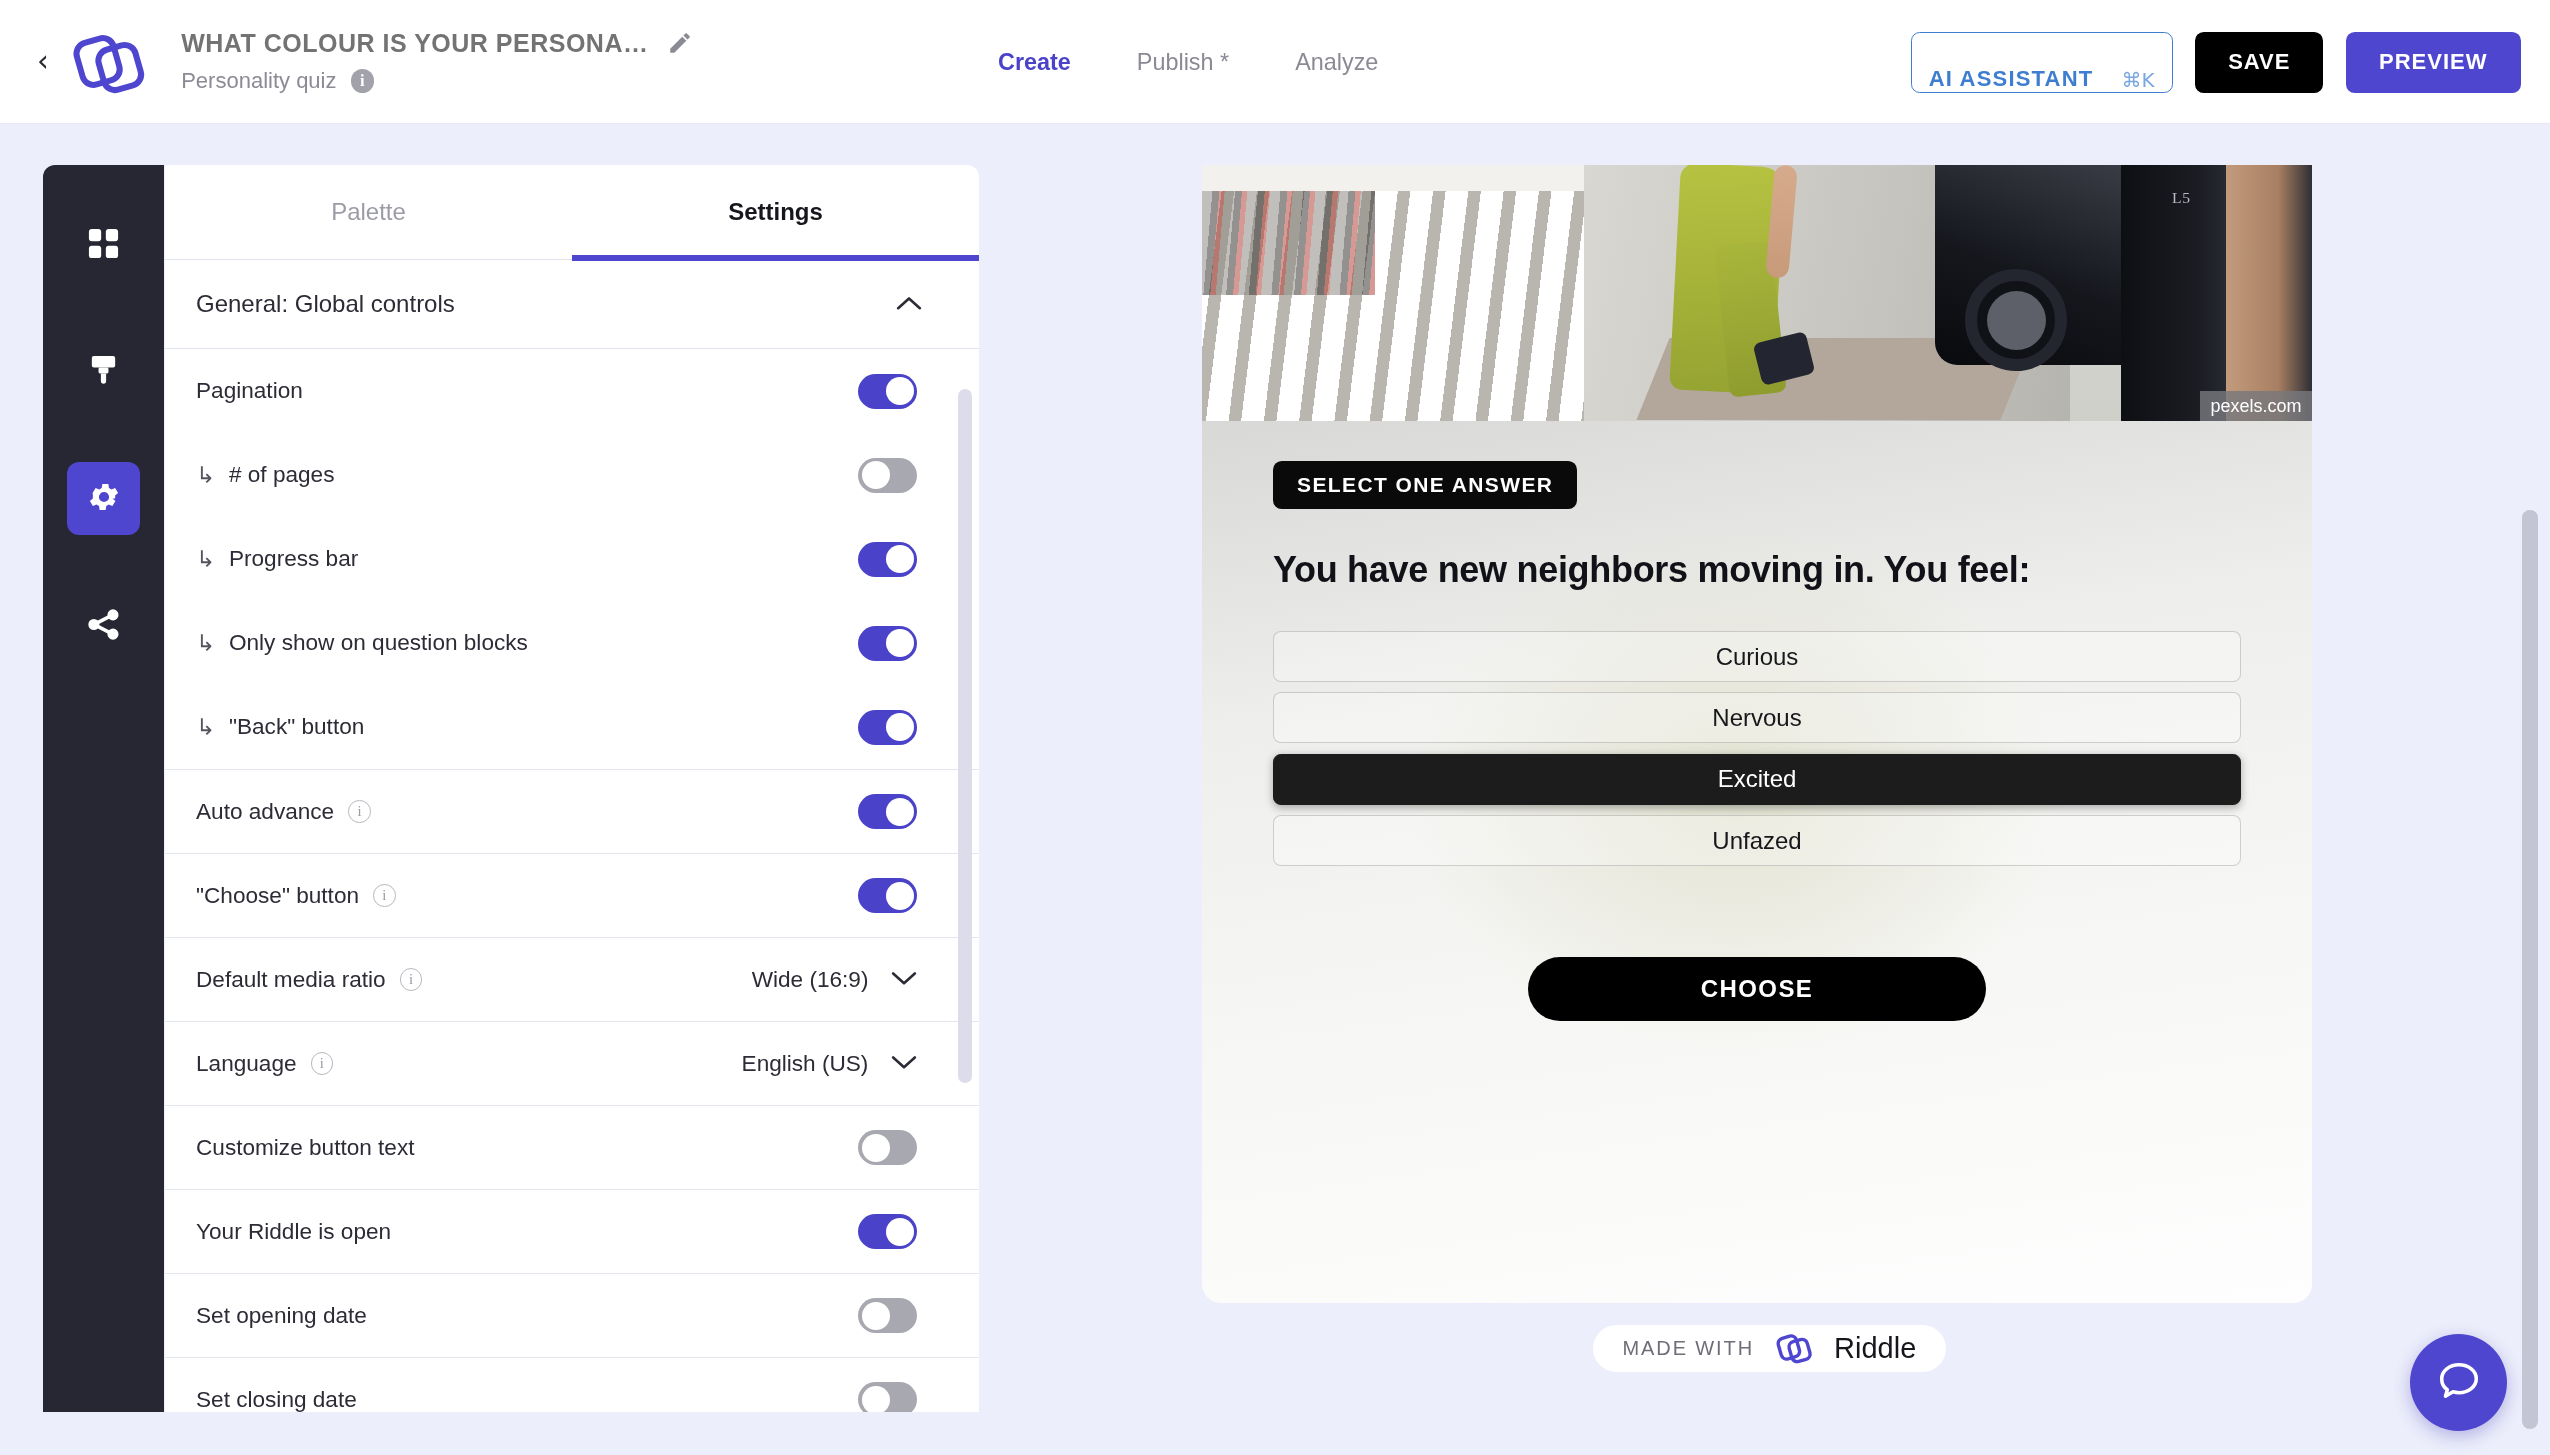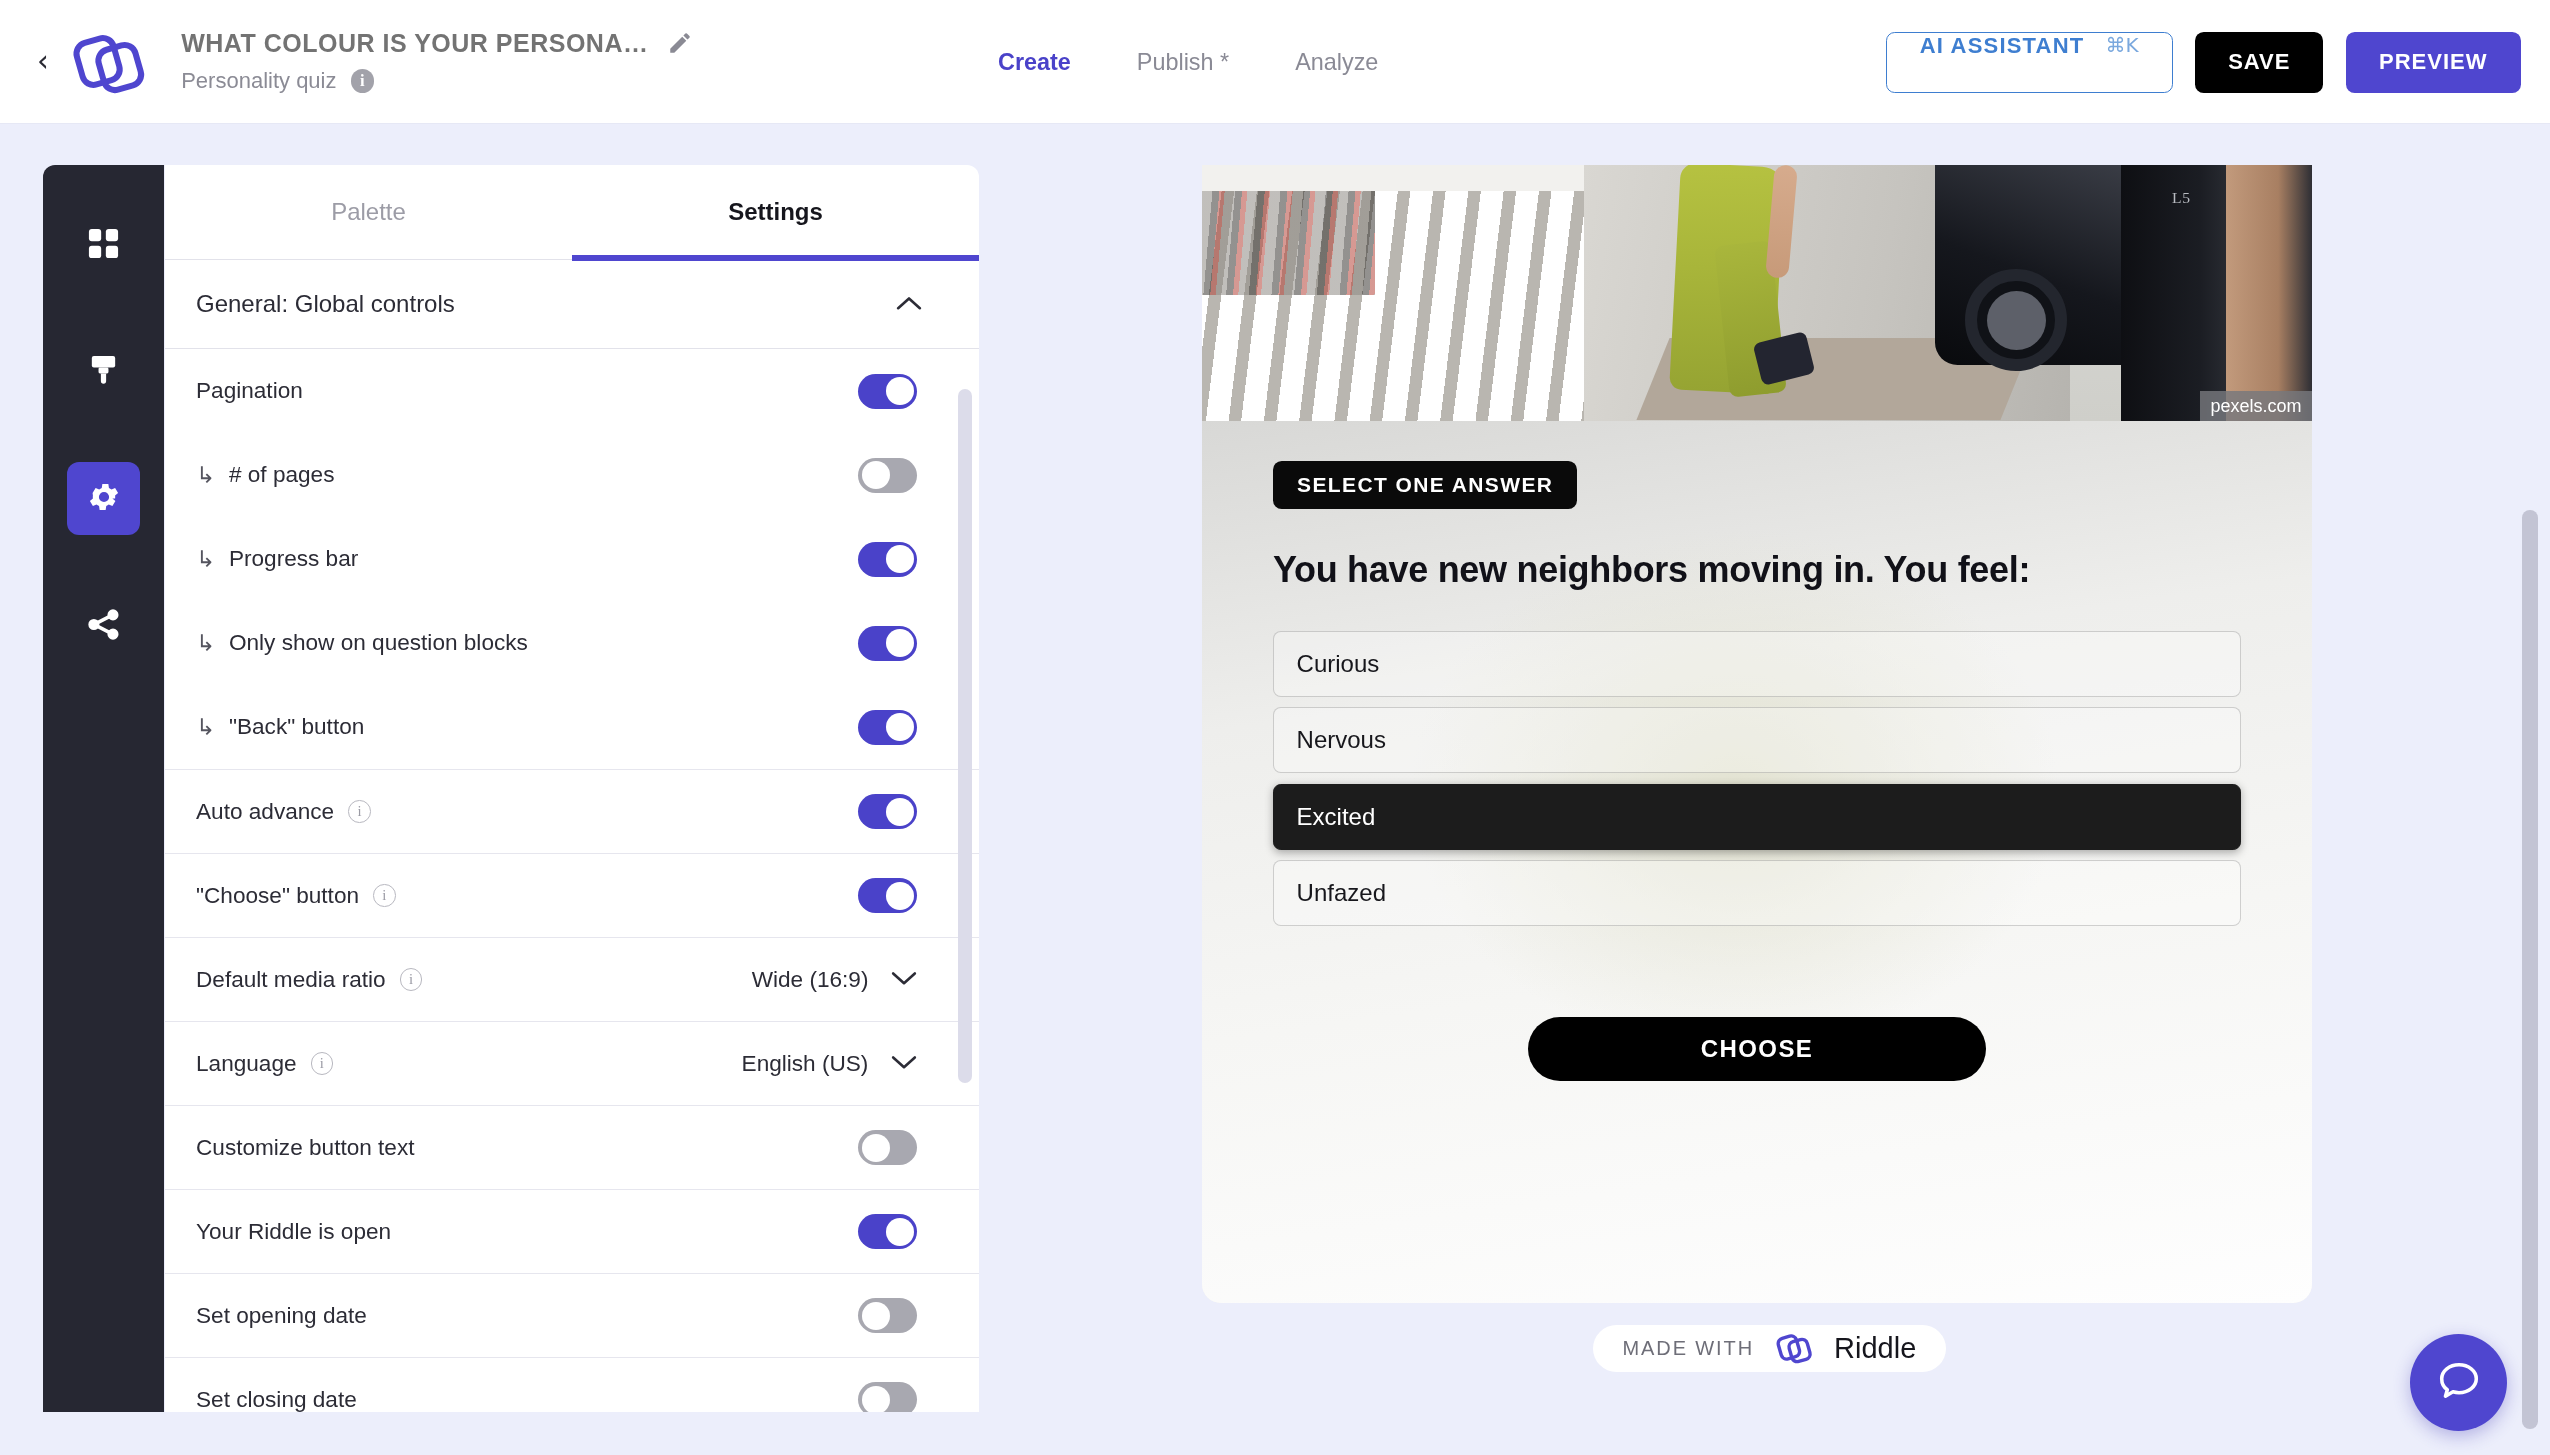--- a/index.html
+++ b/index.html
@@ -52,23 +52,23 @@
     display: flex; align-items: center; gap: 66px;
   }
   .nav-item { font-size: 23.4px; color: #8a8a95; cursor: pointer; white-space: nowrap; }
   .nav-item.active { color: #4a42c9; font-weight: bold; }
 
   #topbar-actions {
     position: absolute; right: 29.5px; top: 0; height: 124px;
     display: flex; align-items: center; gap: 22.6px;
   }
   #ai-assistant-btn {
-    height: 61px; padding: 0 33px; border-radius: 8.7px;
+    height: 61px; padding: 0 17px; border-radius: 8.7px;
     border: 1.7px solid #3e7ed0; background: #ffffff;
-    display: flex; align-items: flex-start; gap: 21px; cursor: pointer;
+    display: flex; align-items: flex-end; gap: 28px; cursor: pointer;
   }
   #ai-assistant-btn .lbl { font-size: 22px; font-weight: bold; letter-spacing: 1.2px; color: #3e7ed0; }
   #ai-assistant-btn .kbd { font-size: 20px; color: #7aa8de; font-family: "DejaVu Sans", sans-serif; }
   #save-btn {
     height: 61px; padding: 0 33px; border-radius: 8.7px; border: none;
     background: #000000; color: #ffffff; font-size: 22px; font-weight: bold;
     letter-spacing: 1px; cursor: pointer; font-family: "Liberation Sans", sans-serif;
   }
   #preview-btn {
     height: 61px; padding: 0 33px; border-radius: 8.7px; border: none;
@@ -238,24 +238,25 @@
     display: inline-block; background: #0a0a0a; color: #ffffff;
     font-size: 21px; font-weight: bold; letter-spacing: 1.4px;
     padding: 12px 24px; border-radius: 8.7px;
   }
   #question {
     margin-top: 40px; font-size: 36px; font-weight: bold; color: #111118;
     letter-spacing: -0.3px;
   }
   #answers { margin-top: 40px; display: flex; flex-direction: column; gap: 10.4px; }
   .answer {
-    height: 66px; border-radius: 7.8px; display: flex; align-items: center;
+    height: 51px; border-radius: 7.8px; display: flex; align-items: center;
     padding: 0 22.6px; font-size: 24px; color: #17171c; cursor: pointer;
     border: 0.9px solid rgba(130,130,130,0.35);
     background: rgba(255,255,255,0.30);
+    justify-content: center;
   }
   .answer.selected {
     background: #1c1c1c; color: #ffffff; border: 0.9px solid #1c1c1c;
     box-shadow: 0 2.6px 8.7px rgba(0,0,0,0.30);
   }
   #choose-wrap { margin-top: 64px; display: flex; justify-content: center; }
   #choose-btn {
     width: 458px; height: 64px; border-radius: 42px; border: none;
     background: #000000; color: #ffffff; font-size: 24px; font-weight: bold;
     letter-spacing: 1.4px; cursor: pointer; font-family: "Liberation Sans", sans-serif; margin-top: 27px;

